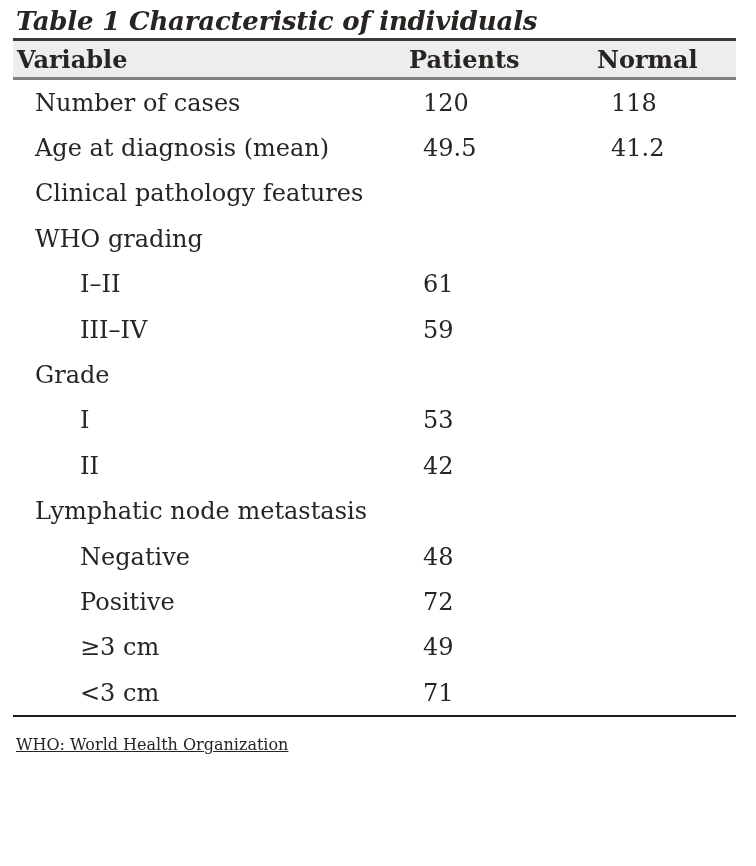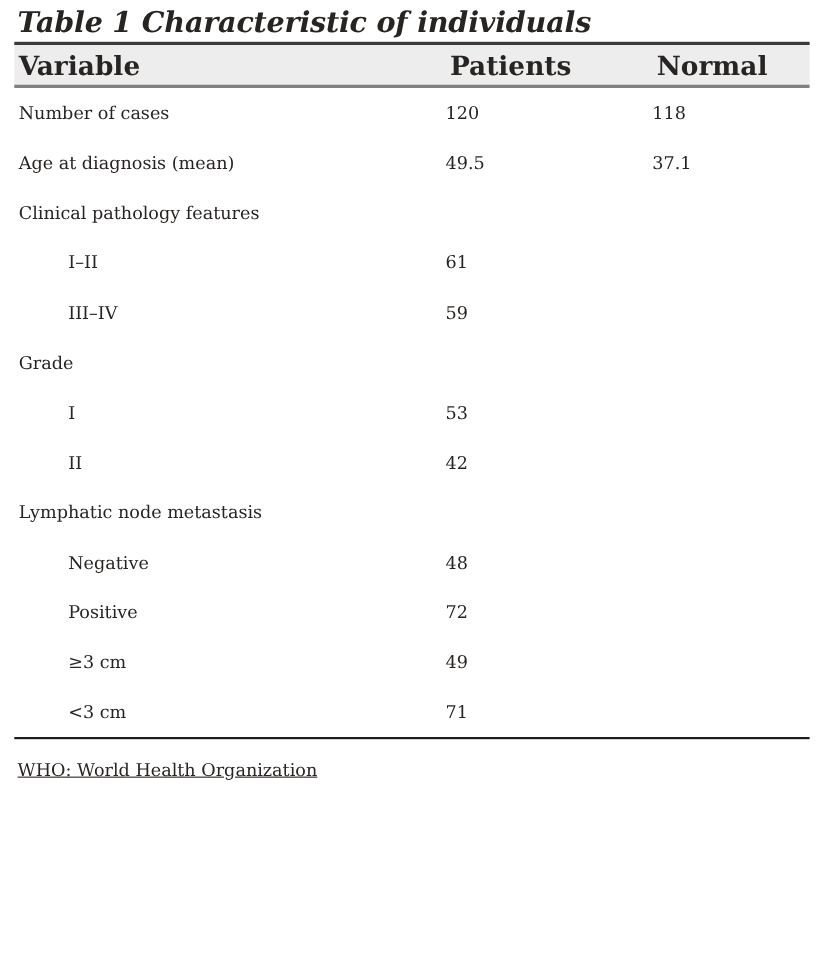--- a/index.html
+++ b/index.html
@@ -50,21 +50,22 @@
   .rule-mid {
     height: 3px;
     background: var(--rule-gray);
   }
   .tbody { }
   .trow {
     height: 45.4px;
     display: grid;
     grid-template-columns: 392px 188px 1fr;
     align-items: center;
-    font-size: 16px;
+    font-size: 24px;
+    margin-left: 18px;
   }
   .trow .label { padding-left: 4px; }
   .trow.indent .label { padding-left: 49px; }
   .rule-bottom {
     height: 2px;
     background: var(--rule-bottom);
   }
   .footnote {
     padding-top: 14px;
     padding-left: 3px;
@@ -93,29 +94,34 @@
   <div class="tbody">
   <div class="trow">
     <div class="label">Number of cases</div>
     <div class="val">120</div>
     <div class="val">118</div>
   </div>
 
   <div class="trow">
     <div class="label">Age at diagnosis (mean)</div>
     <div class="val">49.5</div>
-    <div class="val">37.1</div>
+    <div class="val">41.2</div>
   </div>
 
   <div class="trow">
     <div class="label">Clinical pathology features</div>
     <div class="val"></div>
     <div class="val"></div>
   </div>
 
+  <div class="trow">
+    <div class="label">WHO grading</div>
+    <div class="val"></div>
+    <div class="val"></div>
+  </div>
 
   <div class="trow indent">
     <div class="label">I–II</div>
     <div class="val">61</div>
     <div class="val"></div>
   </div>
 
   <div class="trow indent">
     <div class="label">III–IV</div>
     <div class="val">59</div>

